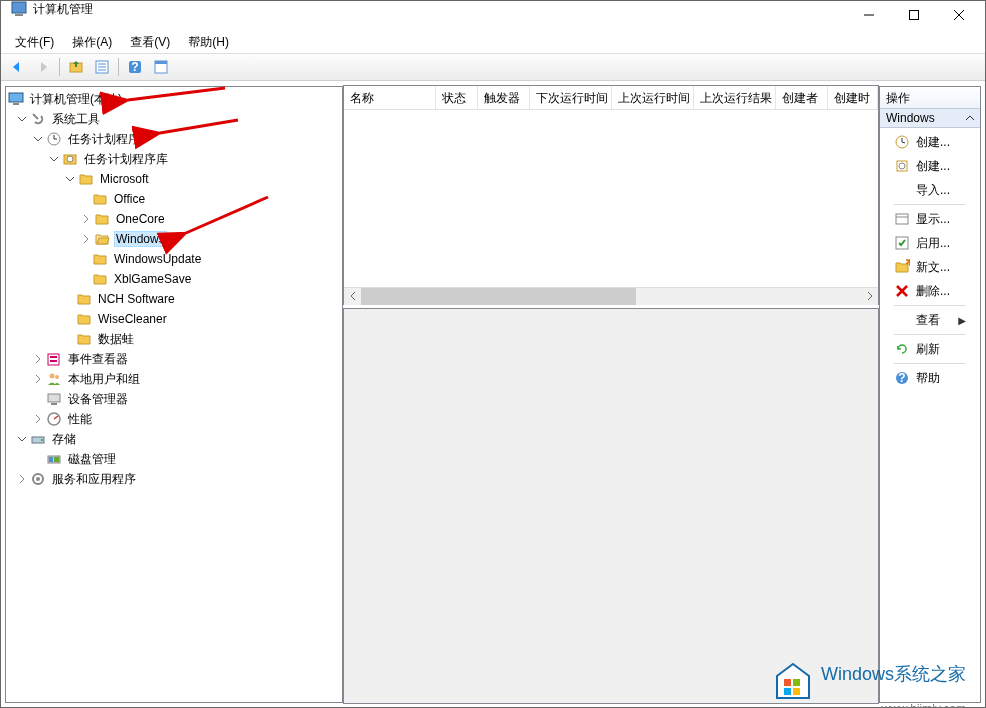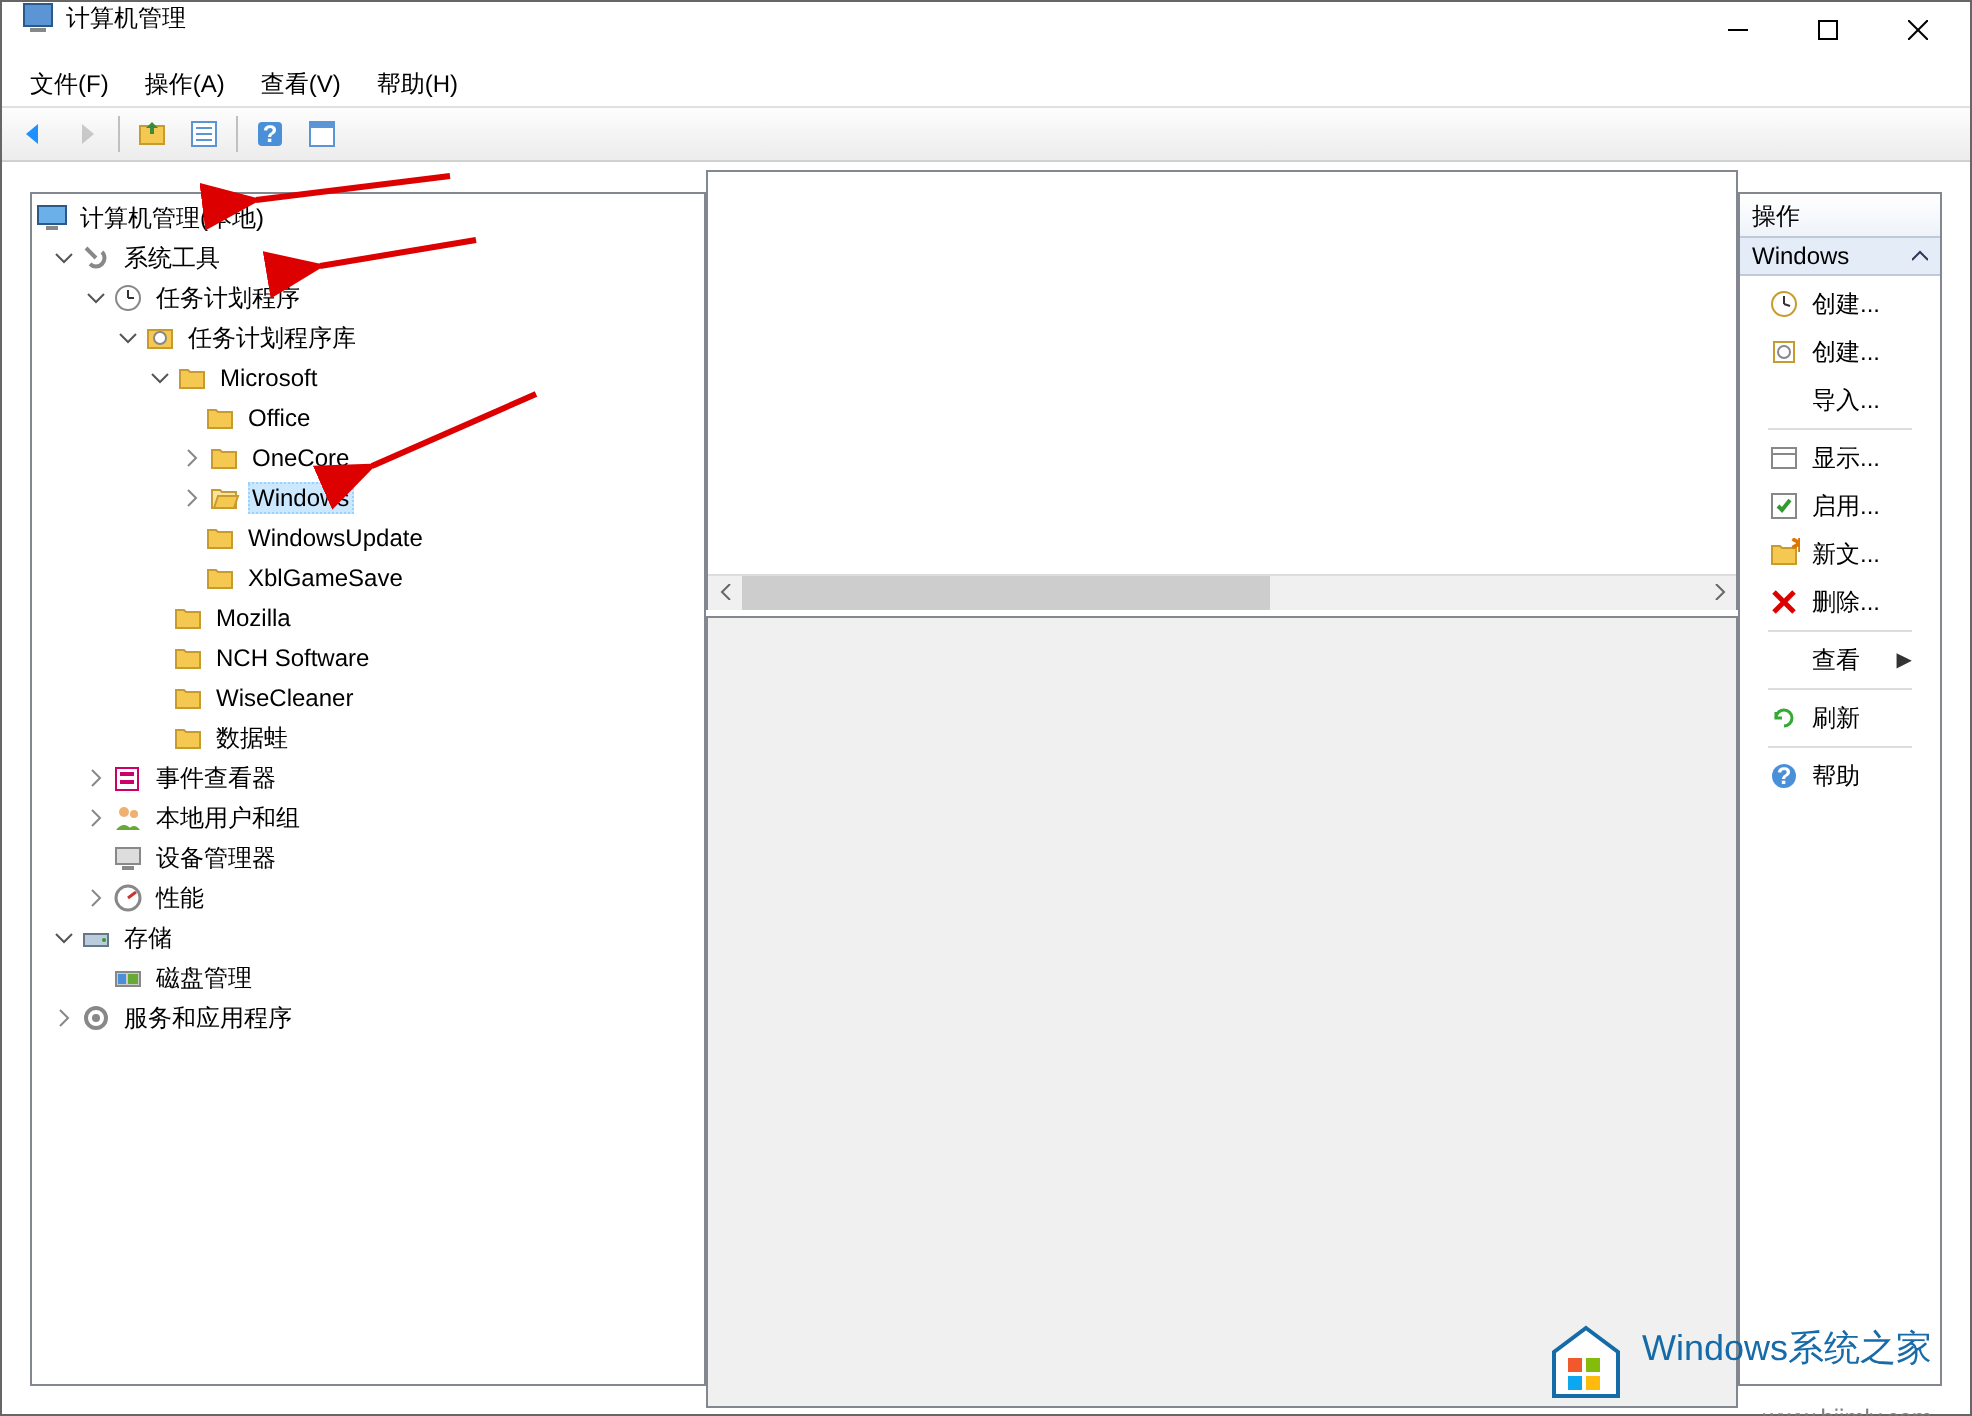--- a/index.html
+++ b/index.html
@@ -12,21 +12,21 @@
   .win-btn { width: 45px; height: 28px; display: flex; align-items: center; justify-content: center; }
   
   .menubar { height: 22px; display: flex; align-items: center; padding: 0 6px; gap: 2px; }
   .menu-item { padding: 2px 8px; }
   
   .toolbar { height: 28px; border-top: 1px solid #e0e0e0; border-bottom: 1px solid #d0d0d0; background: linear-gradient(#fdfdfd,#ececec); display: flex; align-items: center; padding: 0 4px; gap: 2px; }
   .tool-btn { width: 24px; height: 22px; display: flex; align-items: center; justify-content: center; border: 1px solid transparent; border-radius: 2px; }
   .tool-sep { width: 1px; height: 18px; background: #c0c0c0; margin: 0 2px; }
   
   .content { flex: 1; display: flex; border-top: 1px solid #fff; min-height: 0; }
-  .panel { border: 1px solid #828790; background: #fff; margin: 14px; overflow: auto; }
+  .panel { border: 1px solid #828790; background: #fff; margin: 4px; overflow: auto; }
   .tree-panel { width: 338px; margin-right: 0; }
   .mid-col { display: flex; flex-direction: column; flex: 1; margin: 3px 0; }
   .list-panel { height: 220px; border: 1px solid #828790; background: #fff; display: flex; flex-direction: column; }
   .empty-panel { flex: 1; border: 1px solid #828790; background: #f0f0f0; margin-top: 3px; }
   .actions-panel { width: 102px; margin-left: 0; display: flex; flex-direction: column; }
   
   .tree { padding: 2px 0; }
   .tree-row { height: 20px; display: flex; align-items: center; white-space: nowrap; }
   .tree-row.selected .node-label { background: #cce8ff; border: 1px dotted #99d1ff; padding: 0 1px; }
   .expander { width: 12px; height: 12px; display: inline-flex; align-items: center; justify-content: center; margin-right: 2px; }
@@ -253,28 +253,20 @@
             </svg>
           </span>
         <span class="node-label">XblGameSave</span>
       </div>
       <div class="tree-row" style="padding-left:70px">
         <span class="node-icon">
             <svg width="16" height="16">
               <path d="M2 4 L6 4 L7 5 L14 5 L14 13 L2 13 Z" fill="#f5c851" stroke="#c89b2e"></path>
             </svg>
           </span>
-        <span class="node-label">Mozilla</span>
-      </div>
-      <div class="tree-row" style="padding-left:70px">
-        <span class="node-icon">
-            <svg width="16" height="16">
-              <path d="M2 4 L6 4 L7 5 L14 5 L14 13 L2 13 Z" fill="#f5c851" stroke="#c89b2e"></path>
-            </svg>
-          </span>
         <span class="node-label">NCH Software</span>
       </div>
       <div class="tree-row" style="padding-left:70px">
         <span class="node-icon">
             <svg width="16" height="16">
               <path d="M2 4 L6 4 L7 5 L14 5 L14 13 L2 13 Z" fill="#f5c851" stroke="#c89b2e"></path>
             </svg>
           </span>
         <span class="node-label">WiseCleaner</span>
       </div>
@@ -376,20 +368,30 @@
               <circle cx="8" cy="8" r="2" fill="#888"></circle>
             </svg>
           </span>
         <span class="node-label">服务和应用程序</span>
       </div>
     </div>
   </div>
 
   <div class="mid-col">
     <div class="list-panel">
+      <div class="list-header">
+        <div class="list-col" style="width:92px">名称</div>
+        <div class="list-col" style="width:42px">状态</div>
+        <div class="list-col" style="width:52px">触发器</div>
+        <div class="list-col" style="width:82px">下次运行时间</div>
+        <div class="list-col" style="width:82px">上次运行时间</div>
+        <div class="list-col" style="width:82px">上次运行结果</div>
+        <div class="list-col" style="width:52px">创建者</div>
+        <div class="list-col" style="flex:1">创建时</div>
+      </div>
       <div class="list-body"></div>
       <div class="list-scroll">
         <div class="scroll-btn">
             <svg width="8" height="8">
               <path d="M6 0 L2 4 L6 8" fill="none" stroke="#666"></path>
             </svg>
           </div>
         <div class="scroll-track">
             <div class="scroll-thumb"></div>
           </div>

